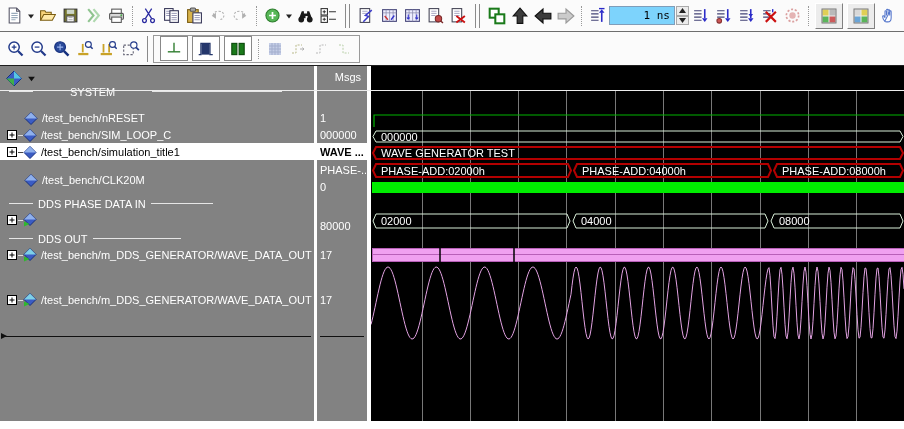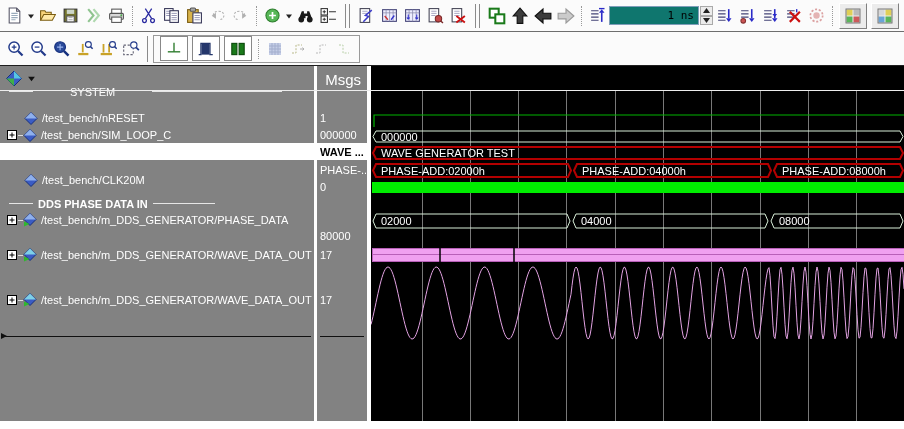--- a/index.html
+++ b/index.html
@@ -7,40 +7,40 @@
        font-family:"Liberation Sans",sans-serif;}
   
   .tb{position:absolute;left:0;width:904px;background:#fbfbfb;display:flex;align-items:center;}
   #tb1{top:0;height:31px;border-bottom:1px solid #6e6e6e;padding-left:3px;}
   #tb2{top:32px;height:33px;padding-left:4px;}
   .tbtn{width:23px;height:24px;display:flex;align-items:center;justify-content:center;flex:none;}
   .caretbtn{width:10px;height:24px;display:flex;align-items:center;justify-content:center;flex:none;}
   .sep{width:0;height:20px;border-left:1px dotted #999;margin:0 4px;flex:none;}
   .dsep{width:3px;height:24px;border-left:1px solid #8a8a8a;border-right:1px solid #8a8a8a;margin:0 5px;flex:none;}
   .tallsep{width:0;height:26px;border-left:1px solid #8a8a8a;margin:0 5px;flex:none;}
-  .timefield{width:60px;height:17px;border:1px solid #7f9db9;background:#0f766e;font-size:11px;
+  .timefield{width:60px;height:17px;border:1px solid #7f9db9;background:#7dd3fc;font-size:11px;
              display:flex;align-items:center;justify-content:flex-end;padding-right:4px;flex:none;
-             font-family:"DejaVu Sans Mono",monospace;padding-left:24px;}
+             font-family:"DejaVu Sans Mono",monospace;}
   .spin{width:13px;height:19px;display:flex;flex-direction:column;flex:none;margin-left:1px;}
   .spin>div{flex:1;display:flex;align-items:center;justify-content:center;background:#ececec;
             border:1px solid #aaa;}
   .tbtn3d{border:1px solid;border-color:#fff #808080 #808080 #fff;background:#ececec;width:26px;
           height:24px;display:flex;align-items:center;justify-content:center;margin:0 2px;flex:none;}
   .grpbox{display:flex;align-items:center;border:1px solid #9a9a9a;background:#fbfbfb;
           padding:1px 4px;height:28px;box-sizing:border-box;flex:none;}
   .wbtn{border:1px solid #888;background:#fff;width:26px;height:23px;display:flex;
         align-items:center;justify-content:center;margin:0 2px;flex:none;}
   
   #main{position:absolute;top:65px;left:0;width:904px;height:356px;background:#828282;
         border-top:1px solid #1e1e1e;box-sizing:border-box;}
   #wavepanel{position:absolute;left:371px;top:0;width:533px;height:356px;background:#000;}
   .vdiv{position:absolute;top:0;height:356px;background:#fff;z-index:4;}
   #hline{position:absolute;top:24px;left:0;width:904px;height:1px;background:#ededed;z-index:5;}
   #msgshdr{position:absolute;left:317px;top:5px;width:44px;text-align:right;color:#fff;
-           font-size:15px;z-index:3;}
+           font-size:11px;z-index:3;}
   .trow{position:absolute;left:0;width:314px;height:16px;color:#fff;font-size:11px;
         display:flex;align-items:center;z-index:3;white-space:nowrap;}
   .trow .ex{margin-left:7px;flex:none;}
   .trow .dash{width:5px;height:1px;background:#dcdcdc;flex:none;}
   .trow .di{flex:none;}
   .di-solo{margin-left:24px;}
   .rl{margin-left:4px;}
   .tval{position:absolute;left:320px;width:46px;height:16px;color:#fff;font-size:11px;
         line-height:16px;z-index:3;white-space:nowrap;overflow:hidden;}
   .tdiv{position:absolute;display:flex;align-items:center;color:#fff;font-size:11px;
@@ -463,64 +463,80 @@
     <div id="msgshdr">Msgs</div>
 
     <div class="selbg" style="left:0;top:77px;width:314px;height:17px;"></div>
     <div class="selbg" style="left:317px;top:77px;width:50px;height:17px;"></div>
 
     <div class="tdiv" style="top:19px;left:4px;gap:32px;">
         <span class="hl" style="width:24px"></span>
         <span>SYSTEM</span>
         <span class="hl" style="width:130px"></span>
       </div>
-    <div class="tdiv" style="top:131px;left:4px;font-weight:bold;">
+    <div class="tdiv" style="top:131px;left:4px;">
         <span class="hl" style="width:24px"></span>
         <span>DDS PHASE DATA IN</span>
         <span class="hl" style="width:62px"></span>
       </div>
+    <div class="tdiv" style="top:166px;left:4px;">
+        <span class="hl" style="width:24px"></span>
+        <span>DDS OUT</span>
+        <span class="hl" style="width:88px"></span>
+      </div>
 
     <div class="trow" style="top:44px">
       <svg class="di di-solo" width="14" height="13" viewBox="0 0 14 13">
           <polygon points="7,0.5 13,6.5 7,12.5 1,6.5" fill="#3b5cc4" stroke="#16307e"></polygon>
           <polygon points="7,0.5 13,6.5 1,6.5" fill="#8fb0ec"></polygon>
         </svg>
       <span class="rl">/test_bench/nRESET</span>
     </div>
     <div class="trow" style="top:61px">
       <svg class="ex" width="11" height="11" viewBox="0 0 11 11">
           <rect x="0.5" y="0.5" width="9" height="9" fill="#fff" stroke="#000"></rect>
           <path d="M2.5 5h5M5 2.5v5" stroke="#000"></path>
         </svg>
         <span class="dash"></span>
       <svg class="di" width="14" height="13" viewBox="0 0 14 13">
           <polygon points="7,0.5 13,6.5 7,12.5 1,6.5" fill="#3b5cc4" stroke="#16307e"></polygon>
           <polygon points="7,0.5 13,6.5 1,6.5" fill="#8fb0ec"></polygon>
         </svg>
       <span class="rl">/test_bench/SIM_LOOP_C</span>
     </div>
+    <div class="trow selrow" style="top:78px">
+      <svg class="ex" width="11" height="11" viewBox="0 0 11 11">
+          <rect x="0.5" y="0.5" width="9" height="9" fill="#fff" stroke="#000"></rect>
+          <path d="M2.5 5h5M5 2.5v5" stroke="#000"></path>
+        </svg>
+        <span class="dash"></span>
+      <svg class="di" width="14" height="13" viewBox="0 0 14 13">
+          <polygon points="7,0.5 13,6.5 7,12.5 1,6.5" fill="#3b5cc4" stroke="#16307e"></polygon>
+          <polygon points="7,0.5 13,6.5 1,6.5" fill="#8fb0ec"></polygon>
+        </svg>
+      <span class="rl">/test_bench/simulation_title1</span>
+    </div>
     <div class="trow" style="top:106px">
       <svg class="di di-solo" width="14" height="13" viewBox="0 0 14 13">
           <polygon points="7,0.5 13,6.5 7,12.5 1,6.5" fill="#3b5cc4" stroke="#16307e"></polygon>
           <polygon points="7,0.5 13,6.5 1,6.5" fill="#8fb0ec"></polygon>
         </svg>
       <span class="rl">/test_bench/CLK20M</span>
     </div>
     <div class="trow" style="top:146px">
       <svg class="ex" width="11" height="11" viewBox="0 0 11 11">
           <rect x="0.5" y="0.5" width="9" height="9" fill="#fff" stroke="#000"></rect>
           <path d="M2.5 5h5M5 2.5v5" stroke="#000"></path>
         </svg>
         <span class="dash"></span>
       <svg class="di" width="14" height="14" viewBox="0 0 14 14">
           <polygon points="7,0.5 13,6.5 7,12.5 1,6.5" fill="#3b5cc4" stroke="#16307e"></polygon>
           <polygon points="7,0.5 13,6.5 1,6.5" fill="#8fb0ec"></polygon>
           <polygon points="1,13.5 1,8.5 6.5,11" fill="#2eb82e"></polygon>
         </svg>
-      <span class="rl">/test_bench/m_DDS_GENERATOR/PHASE_DATA</span>
     </div>
     <div class="trow" style="top:181px">
       <svg class="ex" width="11" height="11" viewBox="0 0 11 11">
           <rect x="0.5" y="0.5" width="9" height="9" fill="#fff" stroke="#000"></rect>
           <path d="M2.5 5h5M5 2.5v5" stroke="#000"></path>
         </svg>
         <span class="dash"></span>
       <svg class="di" width="14" height="14" viewBox="0 0 14 14">
           <polygon points="7,0.5 13,6.5 7,12.5 1,6.5" fill="#3b5cc4" stroke="#16307e"></polygon>
           <polygon points="7,0.5 13,6.5 1,6.5" fill="#7ed0e8"></polygon>
@@ -540,21 +556,21 @@
           <polygon points="1,13.5 1,8.5 6.5,11" fill="#2eb82e"></polygon>
         </svg>
       <span class="rl">/test_bench/m_DDS_GENERATOR/WAVE_DATA_OUT</span>
     </div>
 
     <div class="tval" style="top:44px">1</div>
     <div class="tval" style="top:61px">000000</div>
     <div class="tval selrow" style="top:78px;color:#000;font-weight:bold;">WAVE ...</div>
     <div class="tval" style="top:96px">PHASE-...</div>
     <div class="tval" style="top:113px">0</div>
-    <div class="tval" style="top:162px">80000</div>
+    <div class="tval" style="top:152px">80000</div>
     <div class="tval" style="top:181px">17</div>
     <div class="tval" style="top:226px">17</div>
 
     <div id="cursorline"></div>
     <div id="cursorline2"></div>
   </div>
 
   <div id="botstrip"></div>
 </div>
 

